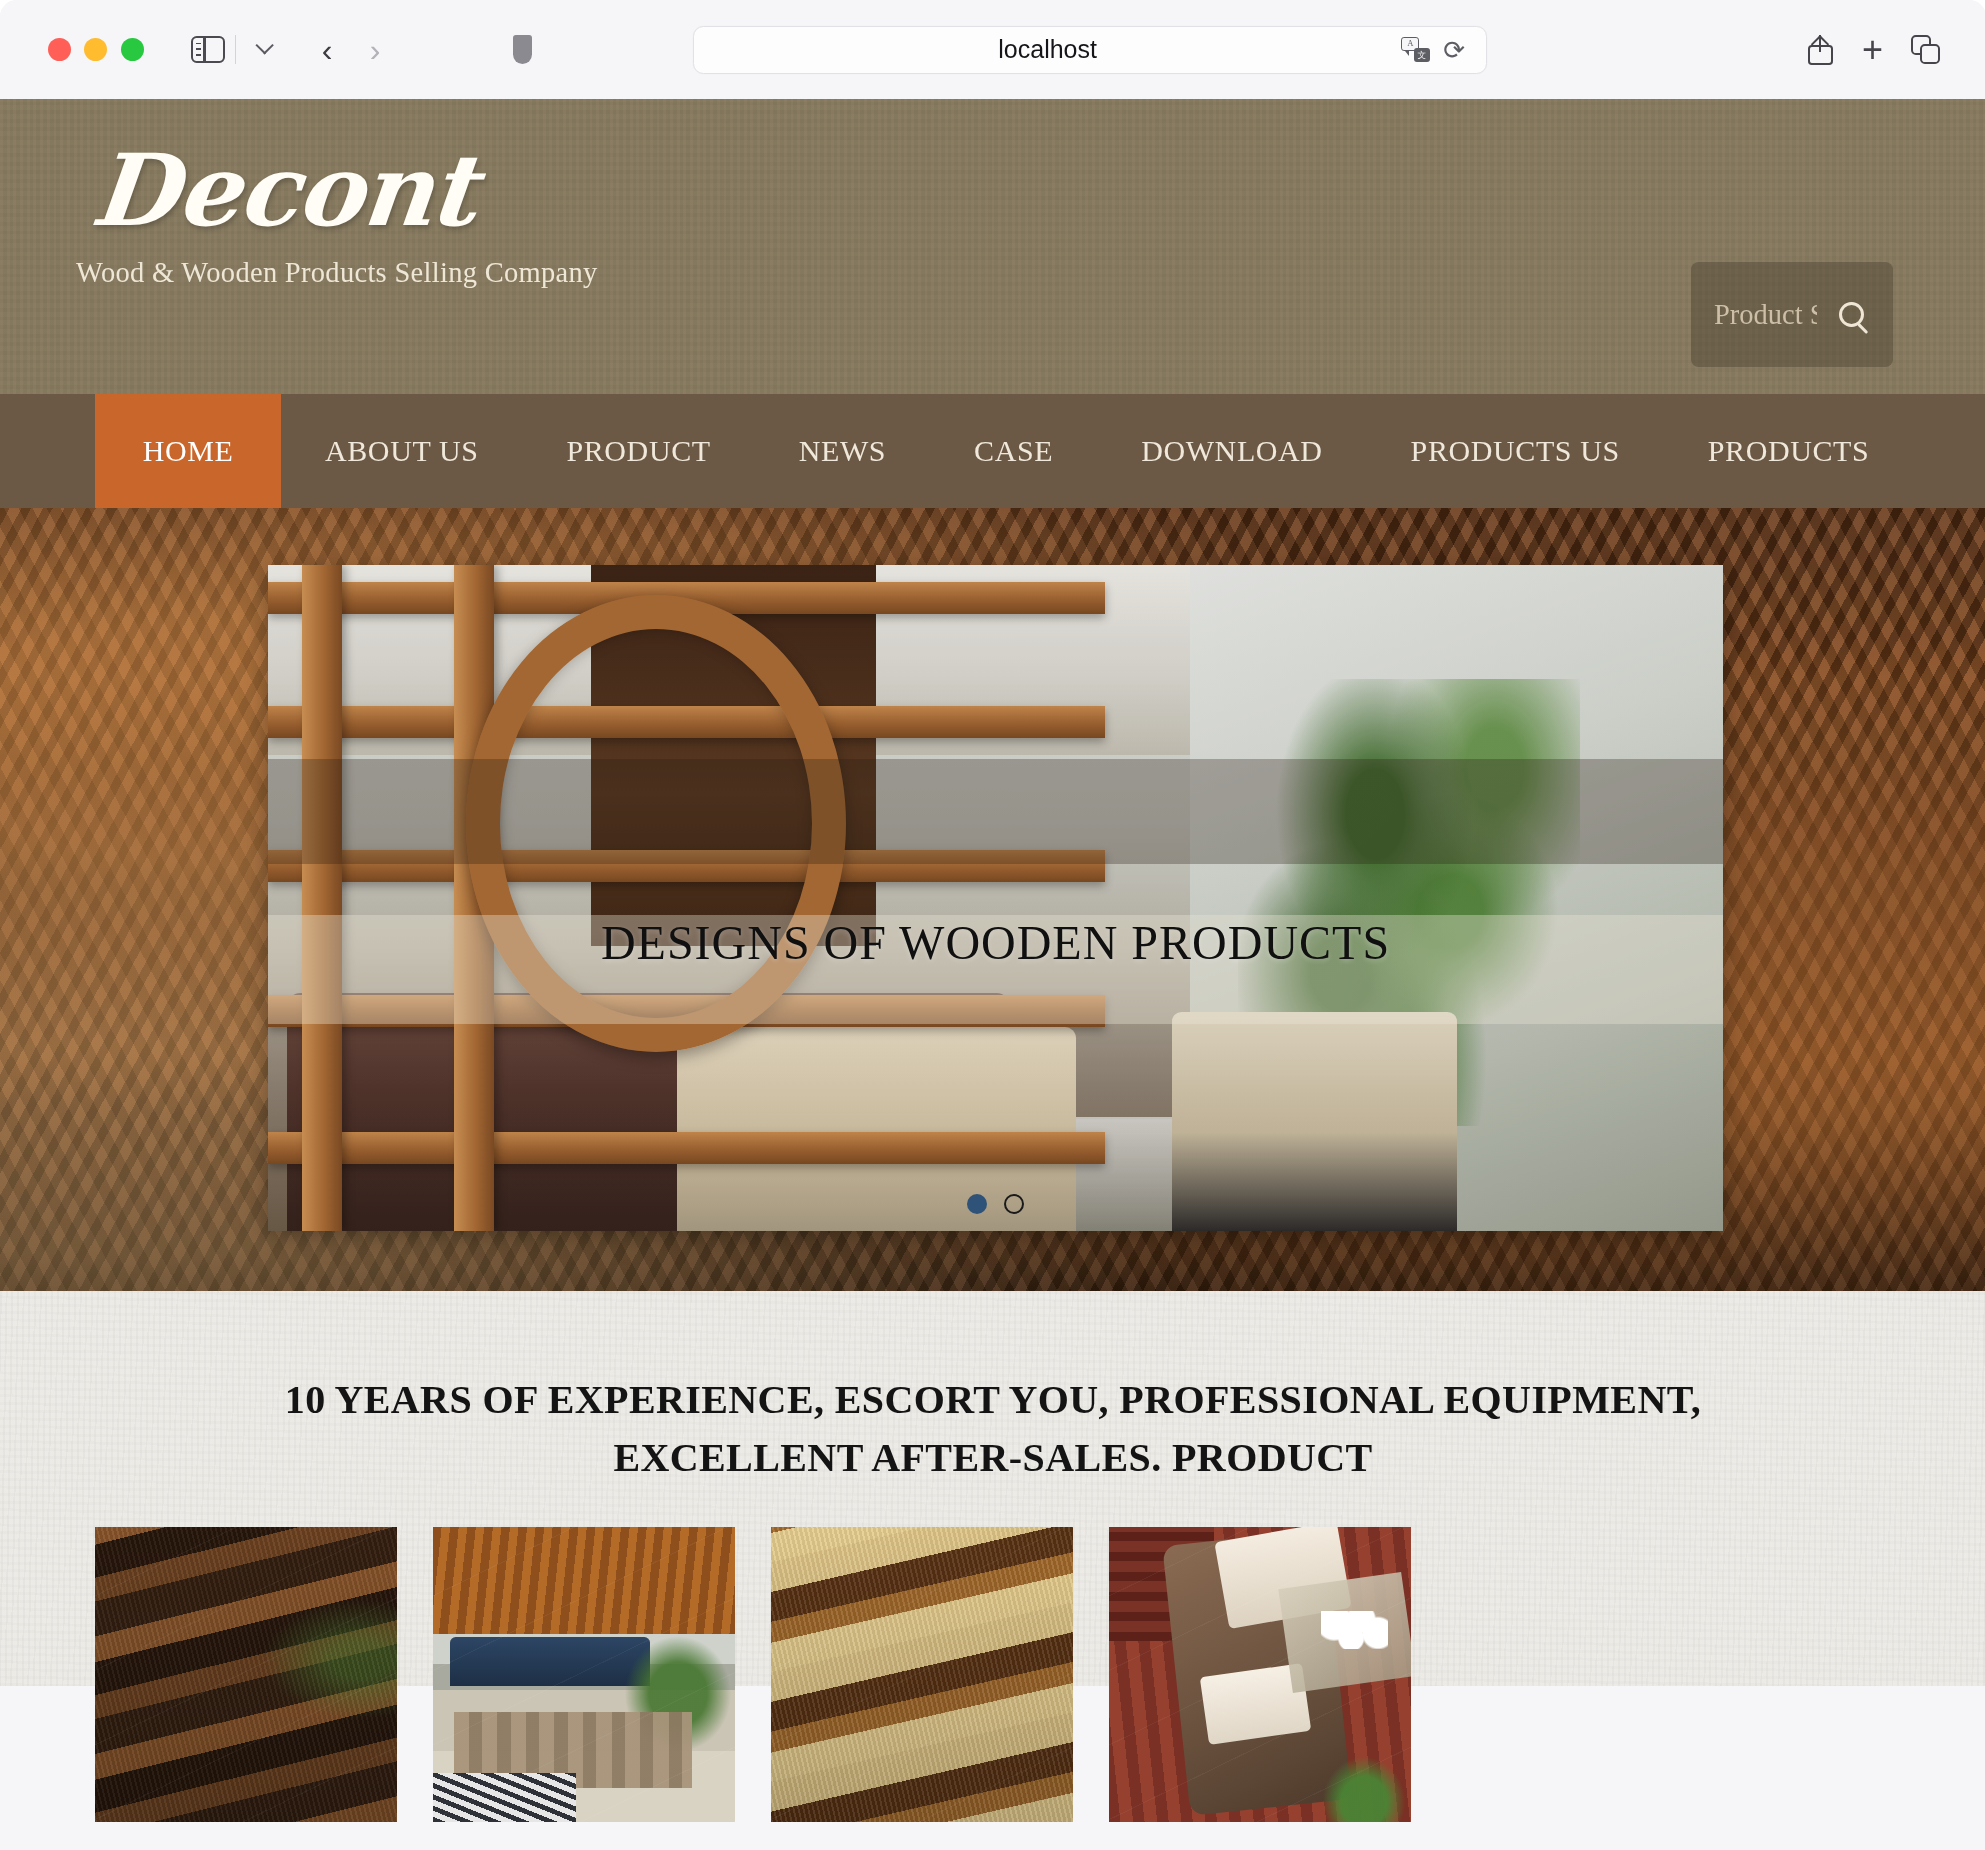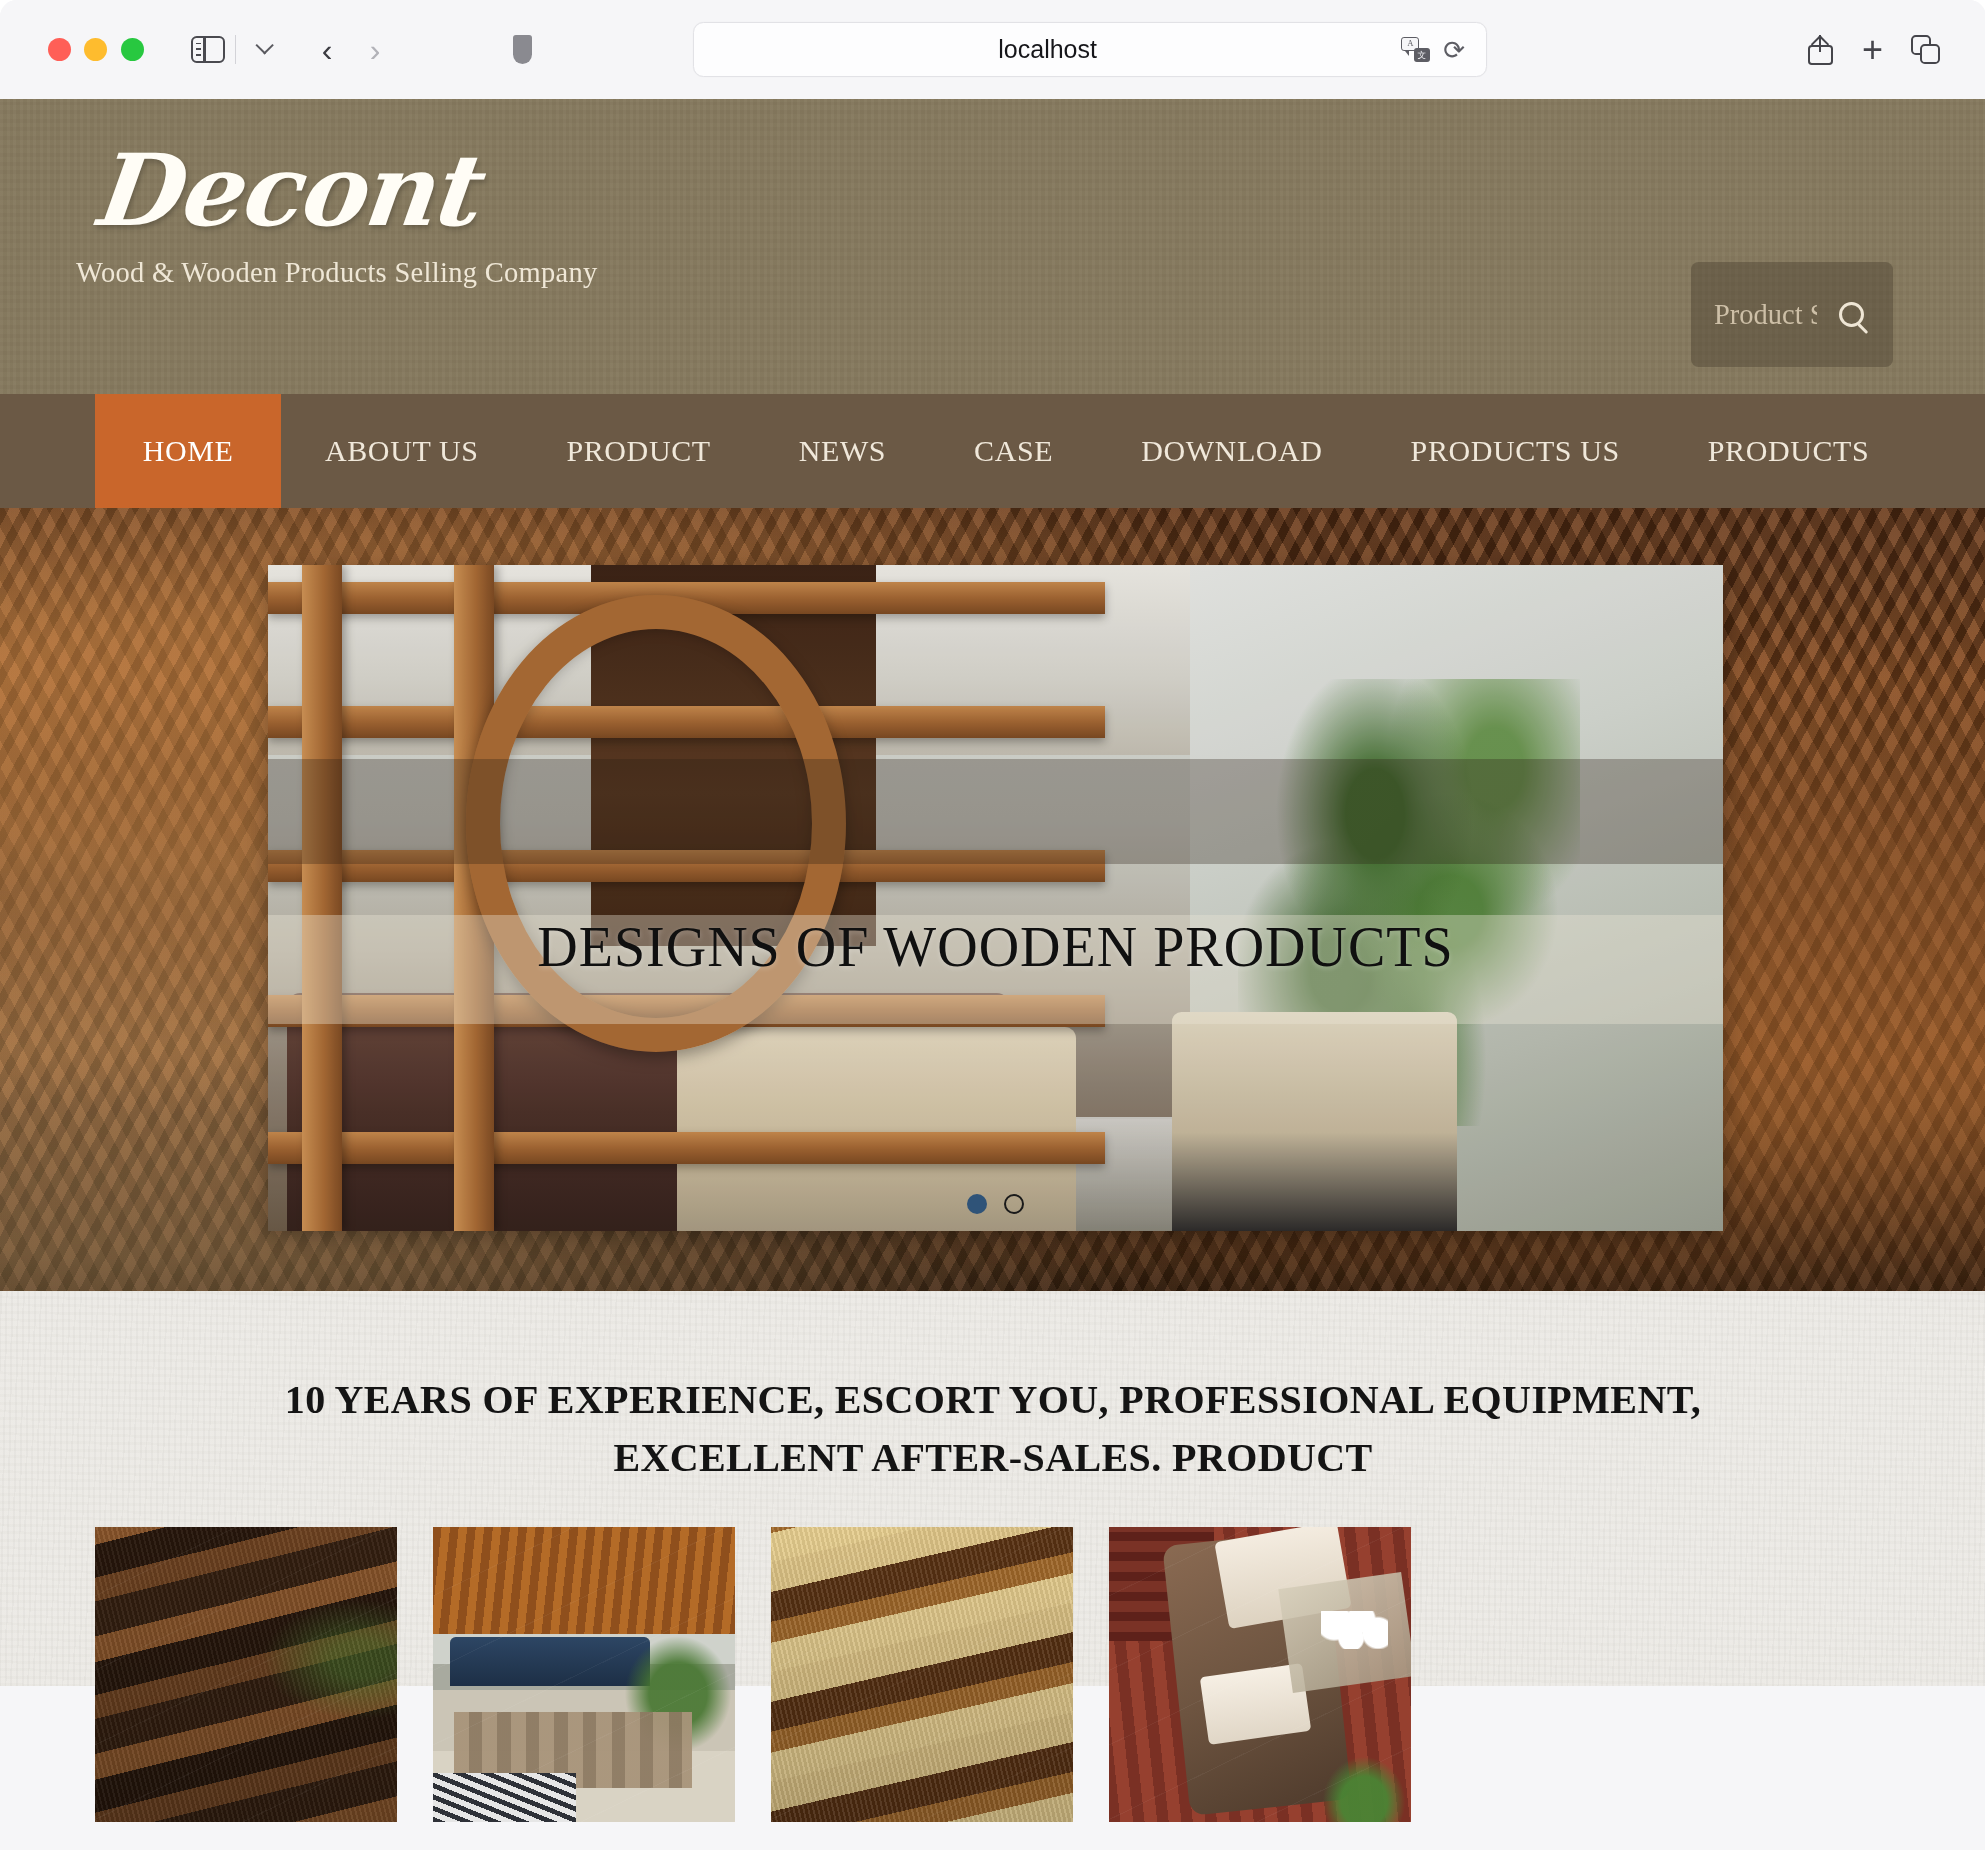--- a/index.html
+++ b/index.html
@@ -71,21 +71,21 @@
     width: 19px; height: 28.5px;
     background: #8a8a90;
     border-radius: 2.9px 2.9px 9.5px 9.5px;
     margin-left: 114px;
   }
 
   .urlbar {
     flex: 1;
     max-width: 794px;
     margin: 0 auto;
-    height: 55px;
+    height: 48px;
     background: #fdfdfe;
     border: 1px solid #e2e2e6;
     border-radius: 10.5px;
     display: flex; align-items: center;
     position: relative;
     box-shadow: 0 0 0 0.5px rgba(0,0,0,0.02);
   }
   .url-text {
     flex: 1; text-align: center;
     font-size: 25px; color: #16161a;
@@ -350,21 +350,21 @@
     font-size: 74px; font-weight: 400;
     color: #ffffff;
     letter-spacing: 2.9px;
     text-shadow: 0 2.9px 9.5px rgba(0,0,0,0.55);
     line-height: 1.0;
   }
   .hero-sub {
     position: absolute; left: 0; right: 0; top: 354px;
     text-align: center;
     font-family: "Liberation Serif", serif;
-    font-size: 56px; font-weight: 400;
+    font-size: 48px; font-weight: 400;
     color: #101010;
     letter-spacing: 1px;
     line-height: 1.0;
     text-shadow: 0 1.9px 4.8px rgba(255,255,255,0.25);
   }
   .dots {
     position: absolute; left: 0; right: 0; bottom: 17px;
     display: flex; justify-content: center; gap: 17px;
     z-index: 5;
   }

